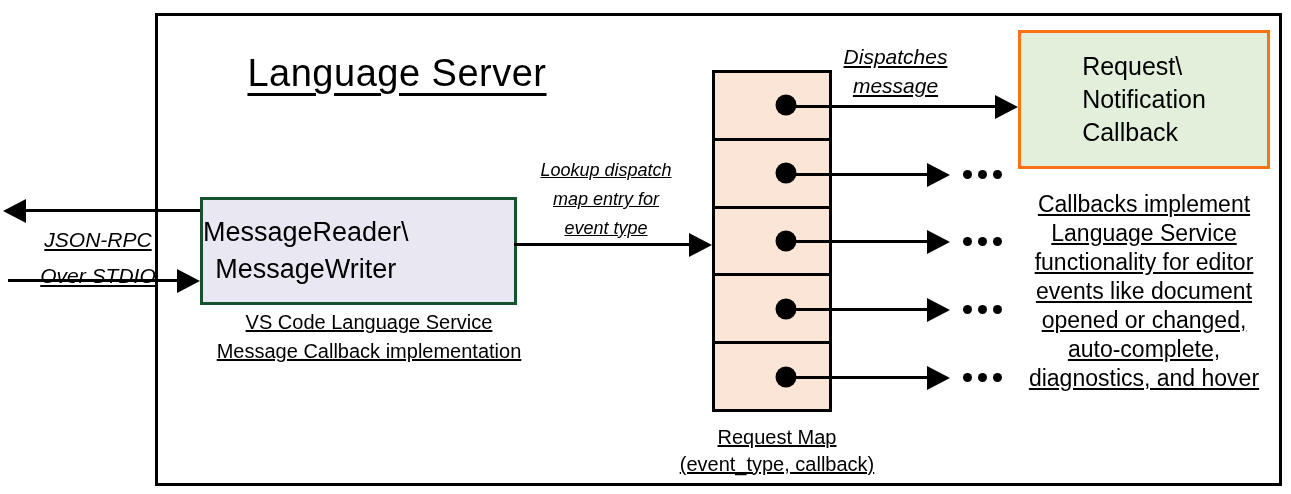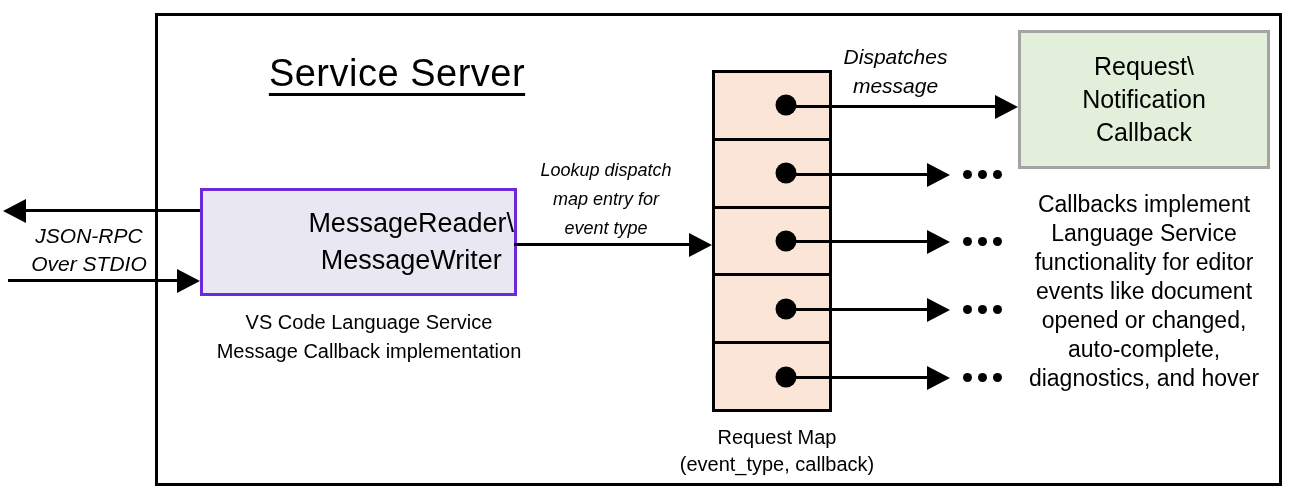--- a/index.html
+++ b/index.html
@@ -7,21 +7,21 @@
     font-family: "Liberation Sans", sans-serif;
     background: #ffffff;
     width: 1291px;
     height: 494px;
     position: relative;
     overflow: hidden;
     color: #000;
   }
   .abs { position: absolute; }
   .ml { white-space: pre-line; }
-  .center { text-align: center; }
+  .center { text-align: center; text-decoration: underline; }
   .italic { font-style: italic; }
 
   
   .outer-box {
     left: 155px; top: 13px; width: 1127px; height: 473px;
     border: 3px solid #000; background: transparent;
   }
 
   
   .title {
@@ -44,34 +44,34 @@
   }
   .ah-left {
     width: 0; height: 0;
     border-top: 12px solid transparent;
     border-bottom: 12px solid transparent;
     border-right: 23px solid #000;
   }
 
   
   .reader-box {
-    left: 200px; top: 188px; width: 317px; height: 108px;
-    border: 3px solid #6d28d9;
+    left: 200px; top: 197px; width: 317px; height: 108px;
+    border: 3px solid #14532d;
     background: var(--reader_fill, #E9E8F2);
-    display: flex; align-items: center; justify-content: flex-end;
+    display: flex; align-items: center; justify-content: flex-start;
     font-size: 27px; line-height: 37px; text-align: center;
   }
   .reader-caption {
     left: 188px; top: 308px; width: 362px;
     font-size: 20px; line-height: 29px;
   }
 
   .io-label {
-    left: 23px; top: 222px; width: 132px;
-    font-size: 21px; line-height: 28px;
+    left: 32px; top: 222px; width: 132px;
+    font-size: 21px; line-height: 36px;
   }
 
   .lookup-label {
     left: 500px; top: 156px; width: 212px;
     font-size: 18px; line-height: 29px;
   }
 
   
   .dispatch-map {
     left: 712px; top: 70px; width: 120px; height: 342px;
@@ -92,42 +92,42 @@
   }
 
   .dispatches-label {
     left: 833px; top: 42px; width: 125px;
     font-size: 21px; line-height: 29px;
   }
 
   
   .callback-box {
     left: 1018px; top: 30px; width: 252px; height: 139px;
-    border: 3px solid #a3a3a3;
+    border: 3px solid #f97316;
     background: var(--callback_fill, #E2EFDA);
     display: flex; align-items: center; justify-content: center;
-    font-size: 25px; line-height: 33px; text-align: center;
+    font-size: 25px; line-height: 33px; 
   }
   .callbacks-note {
     left: 1000px; top: 190px; width: 288px;
     font-size: 23px; line-height: 29px;
   }
 
   .ellipsis { display: flex; gap: 6px; align-items: center; }
   .ellipsis i {
     width: 9px; height: 9px; border-radius: 50%; background: #000; display: block;
   }
 </style>
 </head>
 <body>
 
 <div class="abs outer-box"></div>
 
 <div class="abs title">
-  <span>Service Server</span>
+  <span>Language Server</span>
 </div>
 
 <div class="abs hline" style="left:25px; top:209px; width:175px;"></div>
 <div class="abs ah-left" style="left:3px; top:199px;"></div>
 
 <div class="abs hline" style="left:8px; top:279px; width:169px;"></div>
 <div class="abs ah-right" style="left:177px; top:269px;"></div>
 
 <div class="abs io-label italic center ml">JSON-RPC
 Over STDIO</div>

